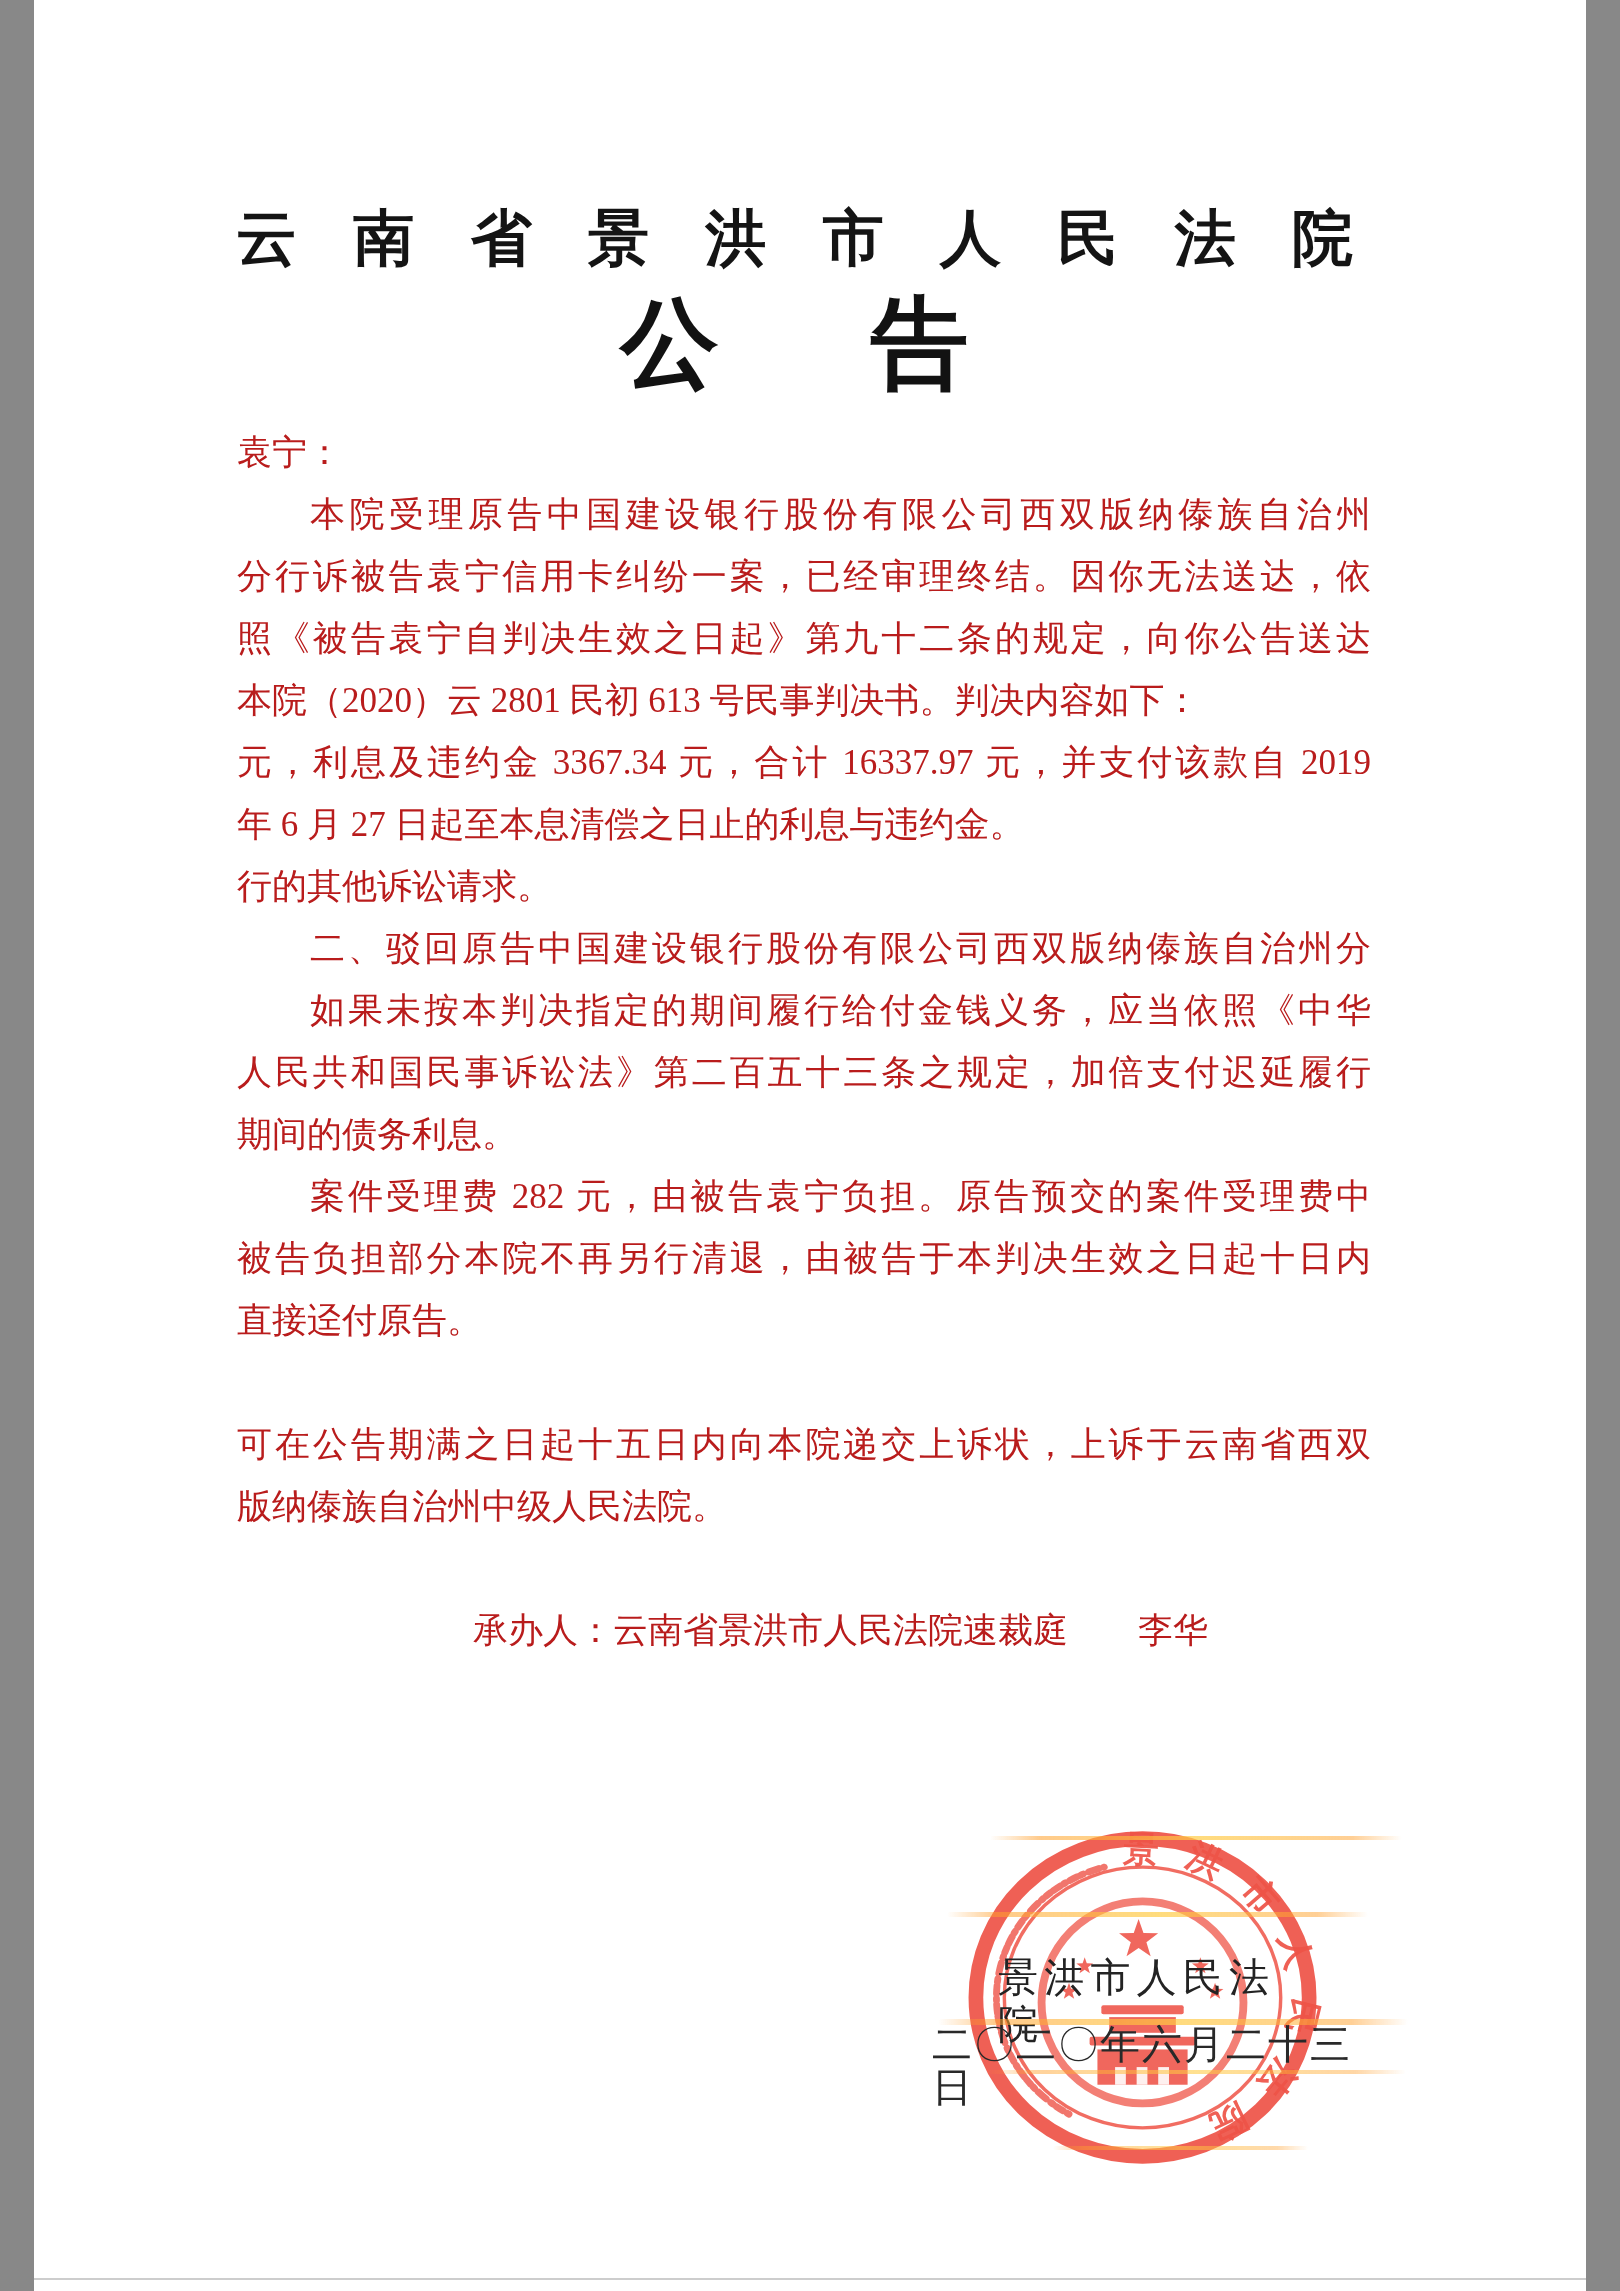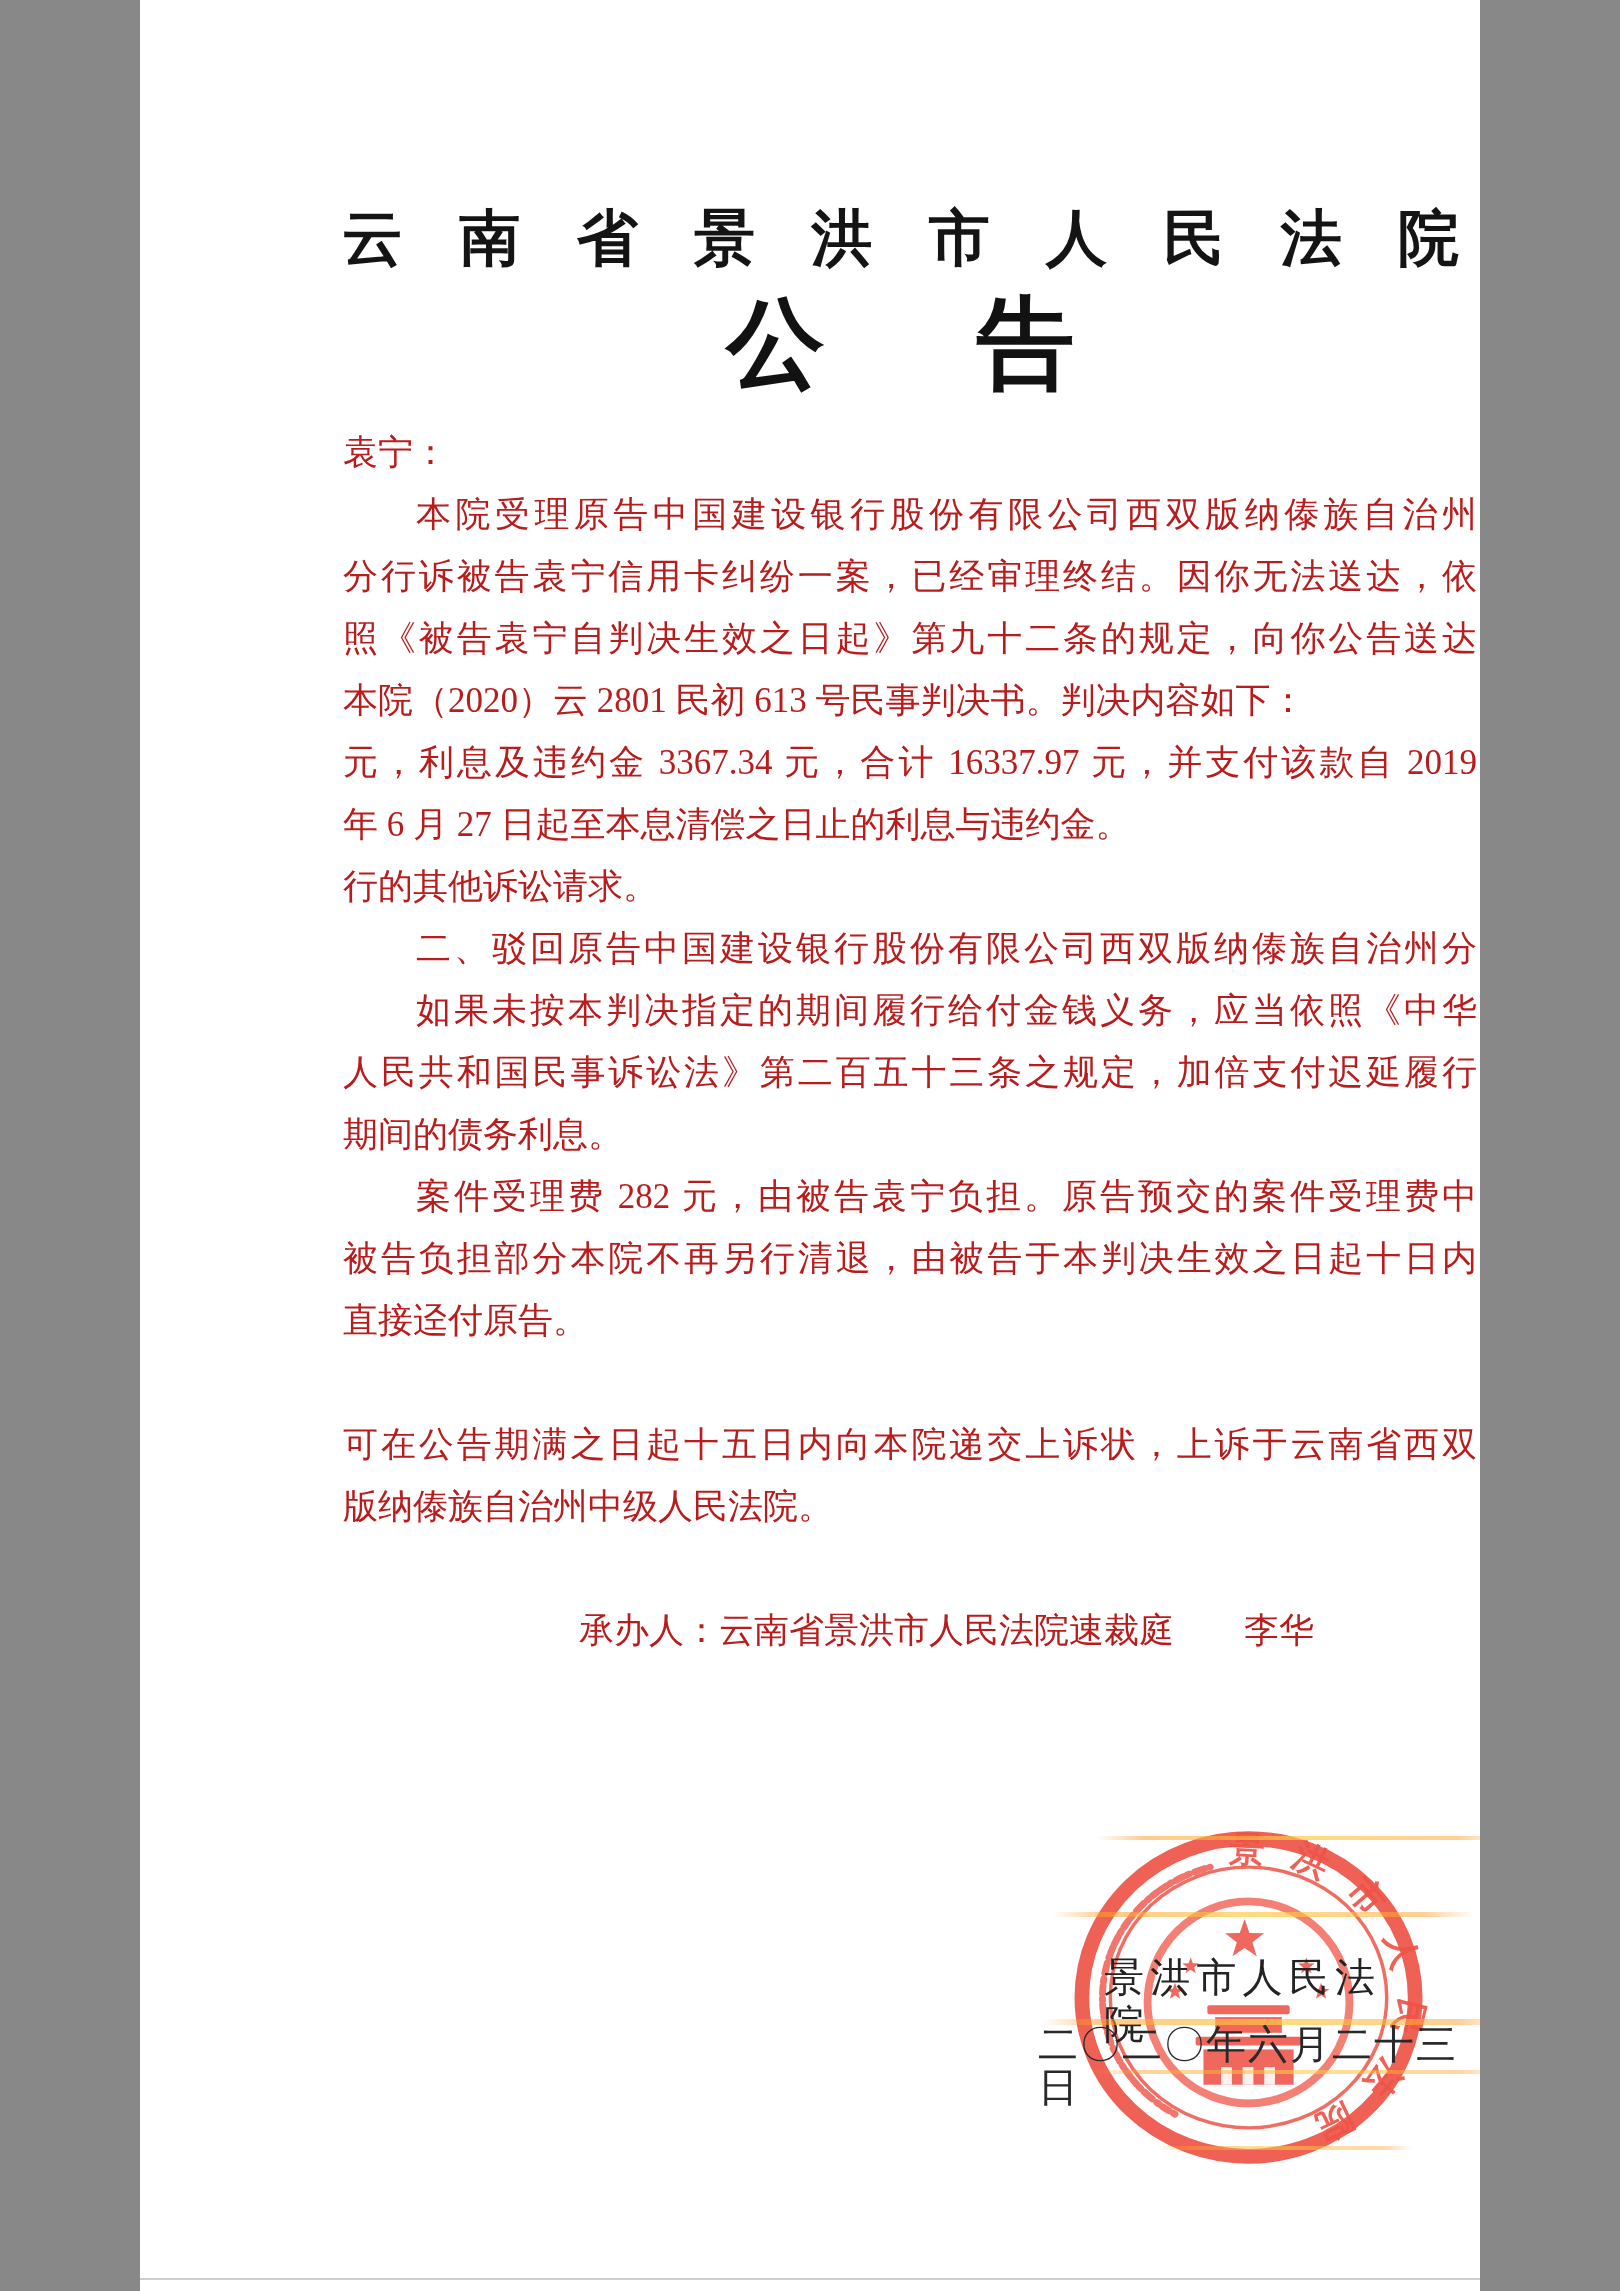--- a/index.html
+++ b/index.html
@@ -1,19 +1,19 @@
 <!DOCTYPE html>
 <html style="--seal-red: #ee5347;"><head>
 <meta charset="utf-8">
 <style>
   :root { --seal-red: #ee5347; }
   html, body { margin: 0; padding: 0; background: #888; }
   .page {
     position: relative;
-    width: 1340px; height: 2292px;
+    width: 1552px; height: 2292px;
     margin: 0 auto;
     background: #ffffff;
     overflow: hidden;
     font-family: "Liberation Serif", "DejaVu Serif", serif;
     color: #1e1e1e;
   }
   
   .court-title {
     position: absolute; left: 202px; top: 206px; width: 1117px;
     font-family: "Liberation Sans", "DejaVu Sans", sans-serif;

